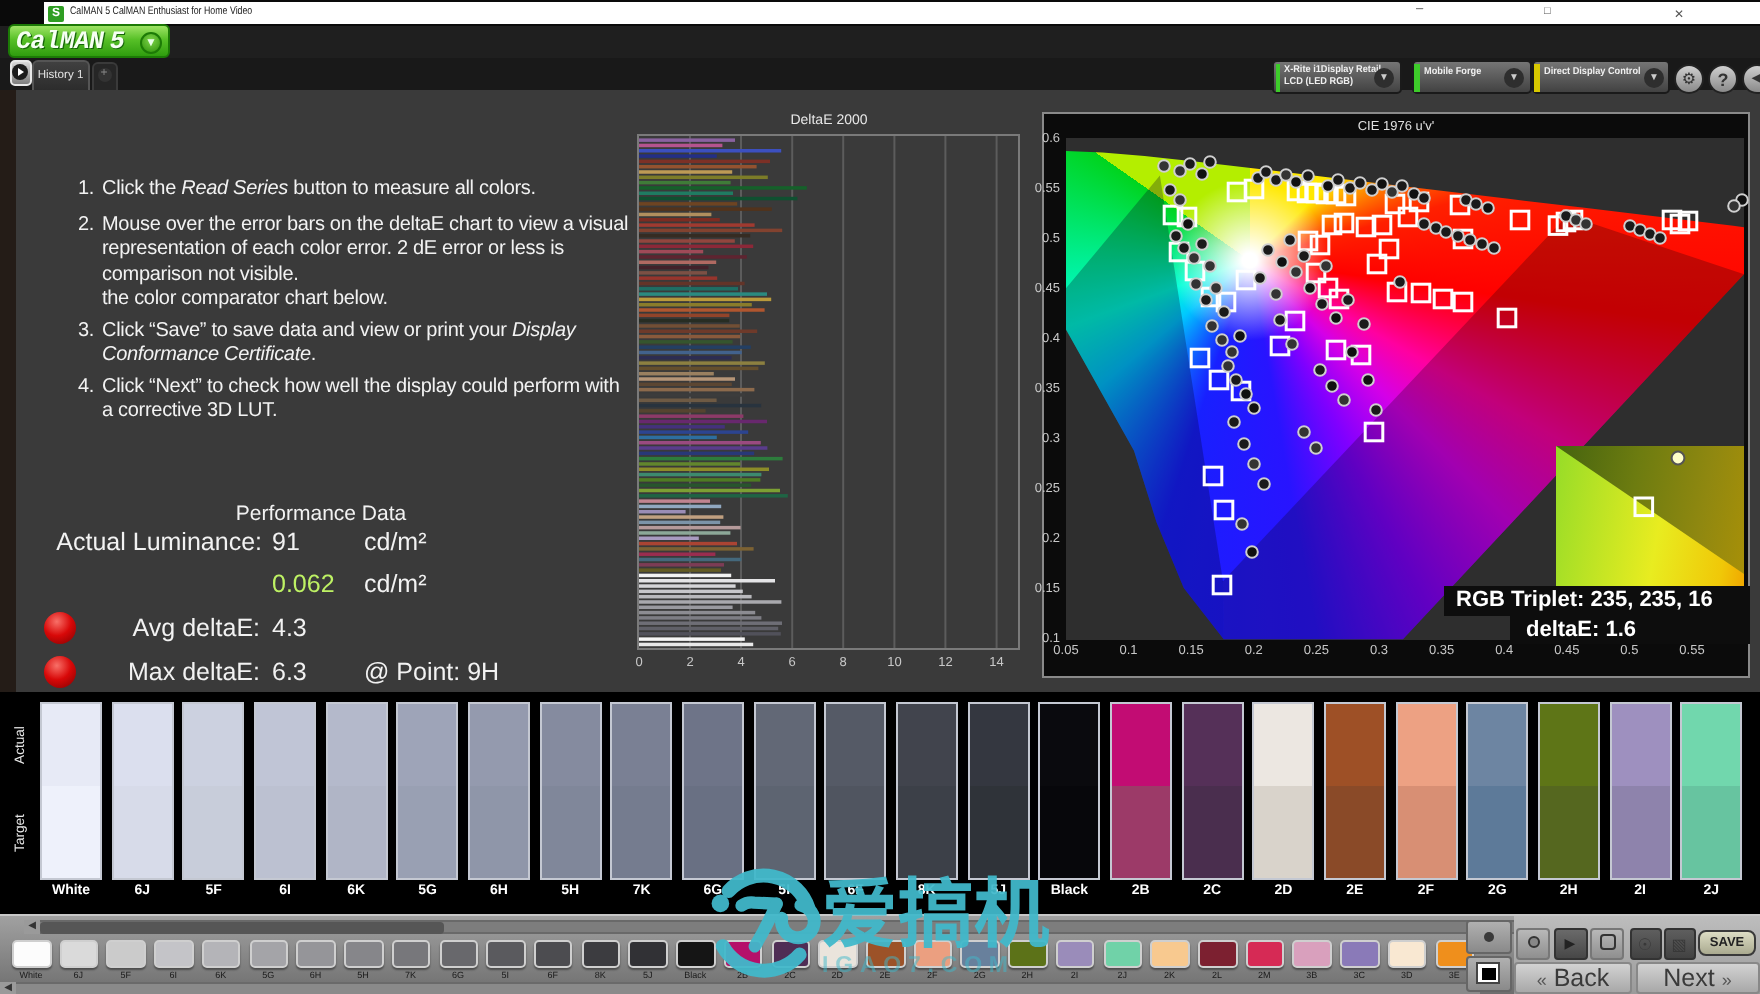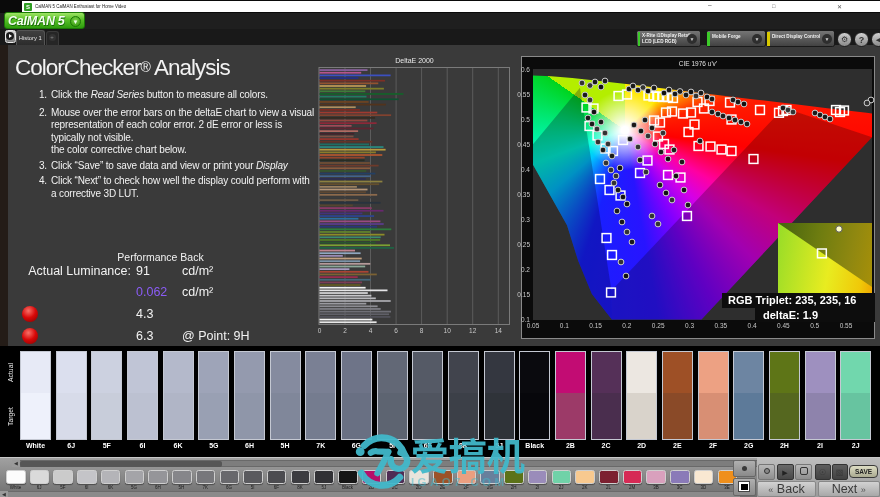--- a/index.html
+++ b/index.html
@@ -18,21 +18,21 @@
 
 <div class="abs" style="left:0;top:0;width:880px;height:13px;background:#0a0a0a;"></div>
 <div class="abs" style="left:22px;top:1px;width:858px;height:11px;background:#fff;"></div>
 <div class="abs" style="left:24px;top:2.5px;width:8px;height:8px;background:#2f9e23;border-radius:1px;color:#fff;font-size:6px;font-weight:bold;text-align:center;line-height:8px;">S</div>
 <div class="abs" style="left:35px;top:3px;font-size:5.5px;color:#1a1a1a;transform:scaleX(0.8);transform-origin:0 0;white-space:nowrap;">CalMAN 5 CalMAN Enthusiast for Home Video</div>
 <div class="abs" style="left:708px;top:0.5px;font-size:6.5px;color:#555;">–</div>
 <div class="abs" style="left:772px;top:2.5px;font-size:5.5px;color:#555;">□</div>
 <div class="abs" style="left:837px;top:2.5px;font-size:6px;color:#555;">✕</div>
 
 <div class="abs" style="left:4px;top:12px;width:81px;height:17px;border-radius:3px;background:linear-gradient(#9ee465,#57c027 45%,#2f9d0e);border:1px solid #1c7a06;"></div>
-<div class="abs" style="left:8px;top:14px;font-size:12.5px;font-weight:bold;font-style:italic;color:#f6fff2;letter-spacing:-0.2px;text-shadow:0.6px 0.6px 0 #17660a;">CalMAN<span style="margin-left:3px;">5</span></div>
+<div class="abs" style="left:8px;top:14px;font-size:12.5px;font-weight:bold;font-style:italic;color:#f6fff2;letter-spacing:-0.2px;text-shadow:0.6px 0.6px 0 #17660a;font-family:Liberation Mono, monospace;">CalMAN<span style="margin-left:3px;">5</span></div>
 <div class="abs" style="left:70px;top:15.5px;width:11px;height:11px;border-radius:50%;background:radial-gradient(circle at 50% 35%,#7ed44a,#2c9209);border:1px solid #1c7a06;color:#eaffea;font-size:6px;text-align:center;line-height:10px;">▼</div>
 
 <div class="abs" style="left:0;top:29px;width:880px;height:16px;background:#191919;"></div>
 <div class="abs" style="left:4.5px;top:30px;width:11px;height:12.5px;border-radius:2.5px;background:linear-gradient(#d8d8d8,#7e7e7e);border:1px solid #e8e8e8;"></div>
 <div class="abs" style="left:6px;top:31.5px;width:8px;height:8px;border-radius:50%;background:#1c1c1c;"></div>
 <div class="abs" style="left:9px;top:33.5px;width:0;height:0;border-left:3.5px solid #fff;border-top:2.2px solid transparent;border-bottom:2.2px solid transparent;"></div>
 <div class="abs" style="left:16px;top:30px;width:28.5px;height:15px;background:linear-gradient(#404040,#2c2c2c);border:1px solid #555;border-bottom:none;border-radius:3px 3px 0 0;color:#e4e4e4;font-size:5.8px;text-align:center;line-height:14px;">History 1</div>
 <div class="abs" style="left:45.5px;top:30.5px;width:13px;height:14.5px;background:#262626;border:1px solid #3a3a3a;border-bottom:none;border-radius:3px 3px 0 0;"></div>
 <div class="abs" style="left:48.5px;top:33.5px;width:7px;height:7px;border-radius:50%;background:#333;color:#888;font-size:6px;text-align:center;line-height:7px;">+</div>
 
@@ -48,41 +48,43 @@
 <div class="abs" style="left:711.5px;top:33px;font-size:5px;font-weight:bold;color:#f0f0f0;transform:scaleX(0.92);transform-origin:0 0;white-space:nowrap;">Mobile Forge</div>
 <div class="abs" style="left:752px;top:33.5px;width:10px;height:10px;border-radius:50%;background:#2e2e2e;color:#ccc;font-size:5px;text-align:center;line-height:10px;">▼</div>
 <div class="abs" style="left:765.5px;top:30px;width:69px;height:17px;border-radius:2.5px;background:linear-gradient(#757575,#424242);border:1px solid #1a1a1a;"></div>
 <div class="abs" style="left:767px;top:31.5px;width:2.5px;height:14px;background:#d8c800;"></div>
 <div class="abs" style="left:771.5px;top:33px;font-size:5px;font-weight:bold;color:#f0f0f0;transform:scaleX(0.92);transform-origin:0 0;white-space:nowrap;">Direct Display Control</div>
 <div class="abs" style="left:822px;top:33.5px;width:10px;height:10px;border-radius:50%;background:#2e2e2e;color:#ccc;font-size:5px;text-align:center;line-height:10px;">▼</div>
 <div class="abs" style="left:837px;top:32px;width:15px;height:15px;border-radius:50%;background:linear-gradient(#cfcfcf,#8a8a8a);border:1px solid #222;color:#333;font-size:8px;text-align:center;line-height:14px;">⚙</div>
 <div class="abs" style="left:854px;top:32px;width:15px;height:15px;border-radius:50%;background:linear-gradient(#cfcfcf,#8a8a8a);border:1px solid #222;color:#333;font-size:9px;font-weight:bold;text-align:center;line-height:14px;">?</div>
 <div class="abs" style="left:871px;top:32px;width:15px;height:15px;border-radius:50%;background:linear-gradient(#cfcfcf,#8a8a8a);border:1px solid #222;color:#333;font-size:7px;text-align:center;line-height:14px;">◀</div>
 
-<div class="abs" style="left:15px;top:55px;font-size:22.5px;letter-spacing:-1px;color:#f2f2f2;white-space:nowrap;">ColorChecker<span style="font-size:14px;vertical-align:3px;">®</span> Analysis</div>
 <div class="abs" style="left:38px;top:89px;font-size:10px;letter-spacing:-0.15px;color:#f2f2f2;line-height:12.55px;">
 <div class="il"><span class="num">1.</span>Click the <i>Read Series</i> button to measure all colors.</div>
 <div class="il" style="margin-top:5.2px;"><span class="num">2.</span>Mouse over the error bars on the deltaE chart to view a visual</div>
 <div class="il">representation of each color error. 2 dE error or less is</div>
-<div class="il">typically not visible.</div>
-<div class="il">the color corrective chart below.</div>
+<div class="il">comparison not visible.</div>
+<div class="il">the color comparator chart below.</div>
 <div class="il" style="margin-top:2.8px;"><span class="num">3.</span>Click “Save” to save data and view or print your <i>Display</i></div>
+<div class="il"><i>Conformance Certificate</i>.</div>
 <div class="il" style="margin-top:2.8px;"><span class="num">4.</span>Click “Next” to check how well the display could perform with</div>
 <div class="il">a corrective 3D LUT.</div>
 </div>
 
-<div class="abs" style="left:8px;top:250.5px;width:305px;text-align:center;font-size:10.5px;color:#f2f2f2;">Performance Back</div>
+<div class="abs" style="left:8px;top:250.5px;width:305px;text-align:center;font-size:10.5px;color:#f2f2f2;">Performance Data</div>
 <div class="abs" style="left:0px;top:264px;width:131px;text-align:right;font-size:12.5px;color:#f2f2f2;">Actual Luminance:</div>
 <div class="abs" style="left:136px;top:264px;font-size:12.5px;color:#f2f2f2;">91</div>
 <div class="abs" style="left:182px;top:264px;font-size:12.5px;color:#f2f2f2;">cd/m²</div>
-<div class="abs" style="left:136px;top:285px;font-size:12.5px;color:#8b5cf6;">0.062</div>
+<div class="abs" style="left:136px;top:285px;font-size:12.5px;color:#bef264;">0.062</div>
 <div class="abs" style="left:182px;top:285px;font-size:12.5px;color:#f2f2f2;">cd/m²</div>
 <div class="abs" style="left:22px;top:306px;width:16px;height:16px;border-radius:50%;background:radial-gradient(circle at 40% 30%,#f87068,#d80808 48%,#7e0000);"></div>
+<div class="abs" style="left:0px;top:307px;width:130px;text-align:right;font-size:12.5px;color:#f2f2f2;">Avg deltaE:</div>
 <div class="abs" style="left:136px;top:307px;font-size:12.5px;color:#f2f2f2;">4.3</div>
 <div class="abs" style="left:22px;top:328px;width:16px;height:16px;border-radius:50%;background:radial-gradient(circle at 40% 30%,#f87068,#d80808 48%,#7e0000);"></div>
+<div class="abs" style="left:0px;top:329px;width:130px;text-align:right;font-size:12.5px;color:#f2f2f2;">Max deltaE:</div>
 <div class="abs" style="left:136px;top:329px;font-size:12.5px;color:#f2f2f2;">6.3</div>
 <div class="abs" style="left:182px;top:329px;font-size:12.5px;color:#f2f2f2;">@ Point: 9H</div>
 
 <div class="abs" style="left:319px;top:56.5px;width:191px;text-align:center;font-size:7px;color:#e8e8e8;">DeltaE 2000</div>
 <svg class="abs" style="left:0;top:0;" width="880" height="497" viewBox="0 0 880 497">
   <rect x="319" y="67.5" width="190.5" height="257" fill="none" stroke="#7a7a7a" stroke-width="1"></rect>
   <g stroke="#5c5c5c" stroke-width="1">
     <line x1="345" y1="68" x2="345" y2="324"></line>
         <line x1="370.5" y1="68" x2="370.5" y2="324"></line>
     <line x1="396.1" y1="68" x2="396.1" y2="324"></line>
@@ -385,21 +387,21 @@
       <circle cx="663.0" cy="133.0" r="2.9" fill="#333" stroke="#cfcfcf" stroke-width="1"></circle>
     </svg>
 
 <div class="abs" style="left:778px;top:223px;width:94px;height:69.5px;background:linear-gradient(100deg,#96dc28,#e8ec20 55%,#f0c808 88%,#f0a800);"></div>
 <div class="abs" style="left:778px;top:223px;width:94px;height:69.5px;background:linear-gradient(100deg,#44630f,#6d7c10 40%,#908810 75%,#a89008);clip-path:polygon(0 0, 100% 0, 100% 92%);"></div>
 <svg class="abs" style="left:0;top:0;" width="880" height="497" viewBox="0 0 880 497">
   <circle cx="839" cy="229" r="3.2" fill="#ffffc8" stroke="#555" stroke-width="1"></circle>
   <rect x="817.5" y="249" width="8.8" height="8.8" fill="none" stroke="#fff" stroke-width="1.5"></rect>
 </svg>
 <div class="abs" style="left:722px;top:292.5px;width:153px;height:15px;background:#0d0d0d;color:#fff;font-size:11px;font-weight:bold;line-height:15px;padding-left:6px;">RGB Triplet: 235, 235, 16</div>
-<div class="abs" style="left:755px;top:307.5px;width:120px;height:14px;background:#0d0d0d;color:#fff;font-size:11px;font-weight:bold;line-height:14px;padding-left:8px;">deltaE: 1.9</div>
+<div class="abs" style="left:755px;top:307.5px;width:120px;height:14px;background:#0d0d0d;color:#fff;font-size:11px;font-weight:bold;line-height:14px;padding-left:8px;">deltaE: 1.6</div>
 
 <div class="abs" style="left:0;top:346px;width:880px;height:111px;background:#000;"></div>
 <div class="abs" style="left:1px;top:369px;font-size:6.8px;color:#e8e8e8;transform:rotate(-90deg);transform-origin:center;">Actual</div>
 <div class="abs" style="left:1px;top:413px;font-size:6.8px;color:#e8e8e8;transform:rotate(-90deg);transform-origin:center;">Target</div>
 <div class="sw" style="left:20.0px;">
       <div style="height:41px;background:#e7eaf6"></div>
       <div style="height:46px;background:#eef1fb"></div>
     </div>
     <div class="swl" style="left:18.0px;">White</div>
     <div class="sw" style="left:55.7px;">

